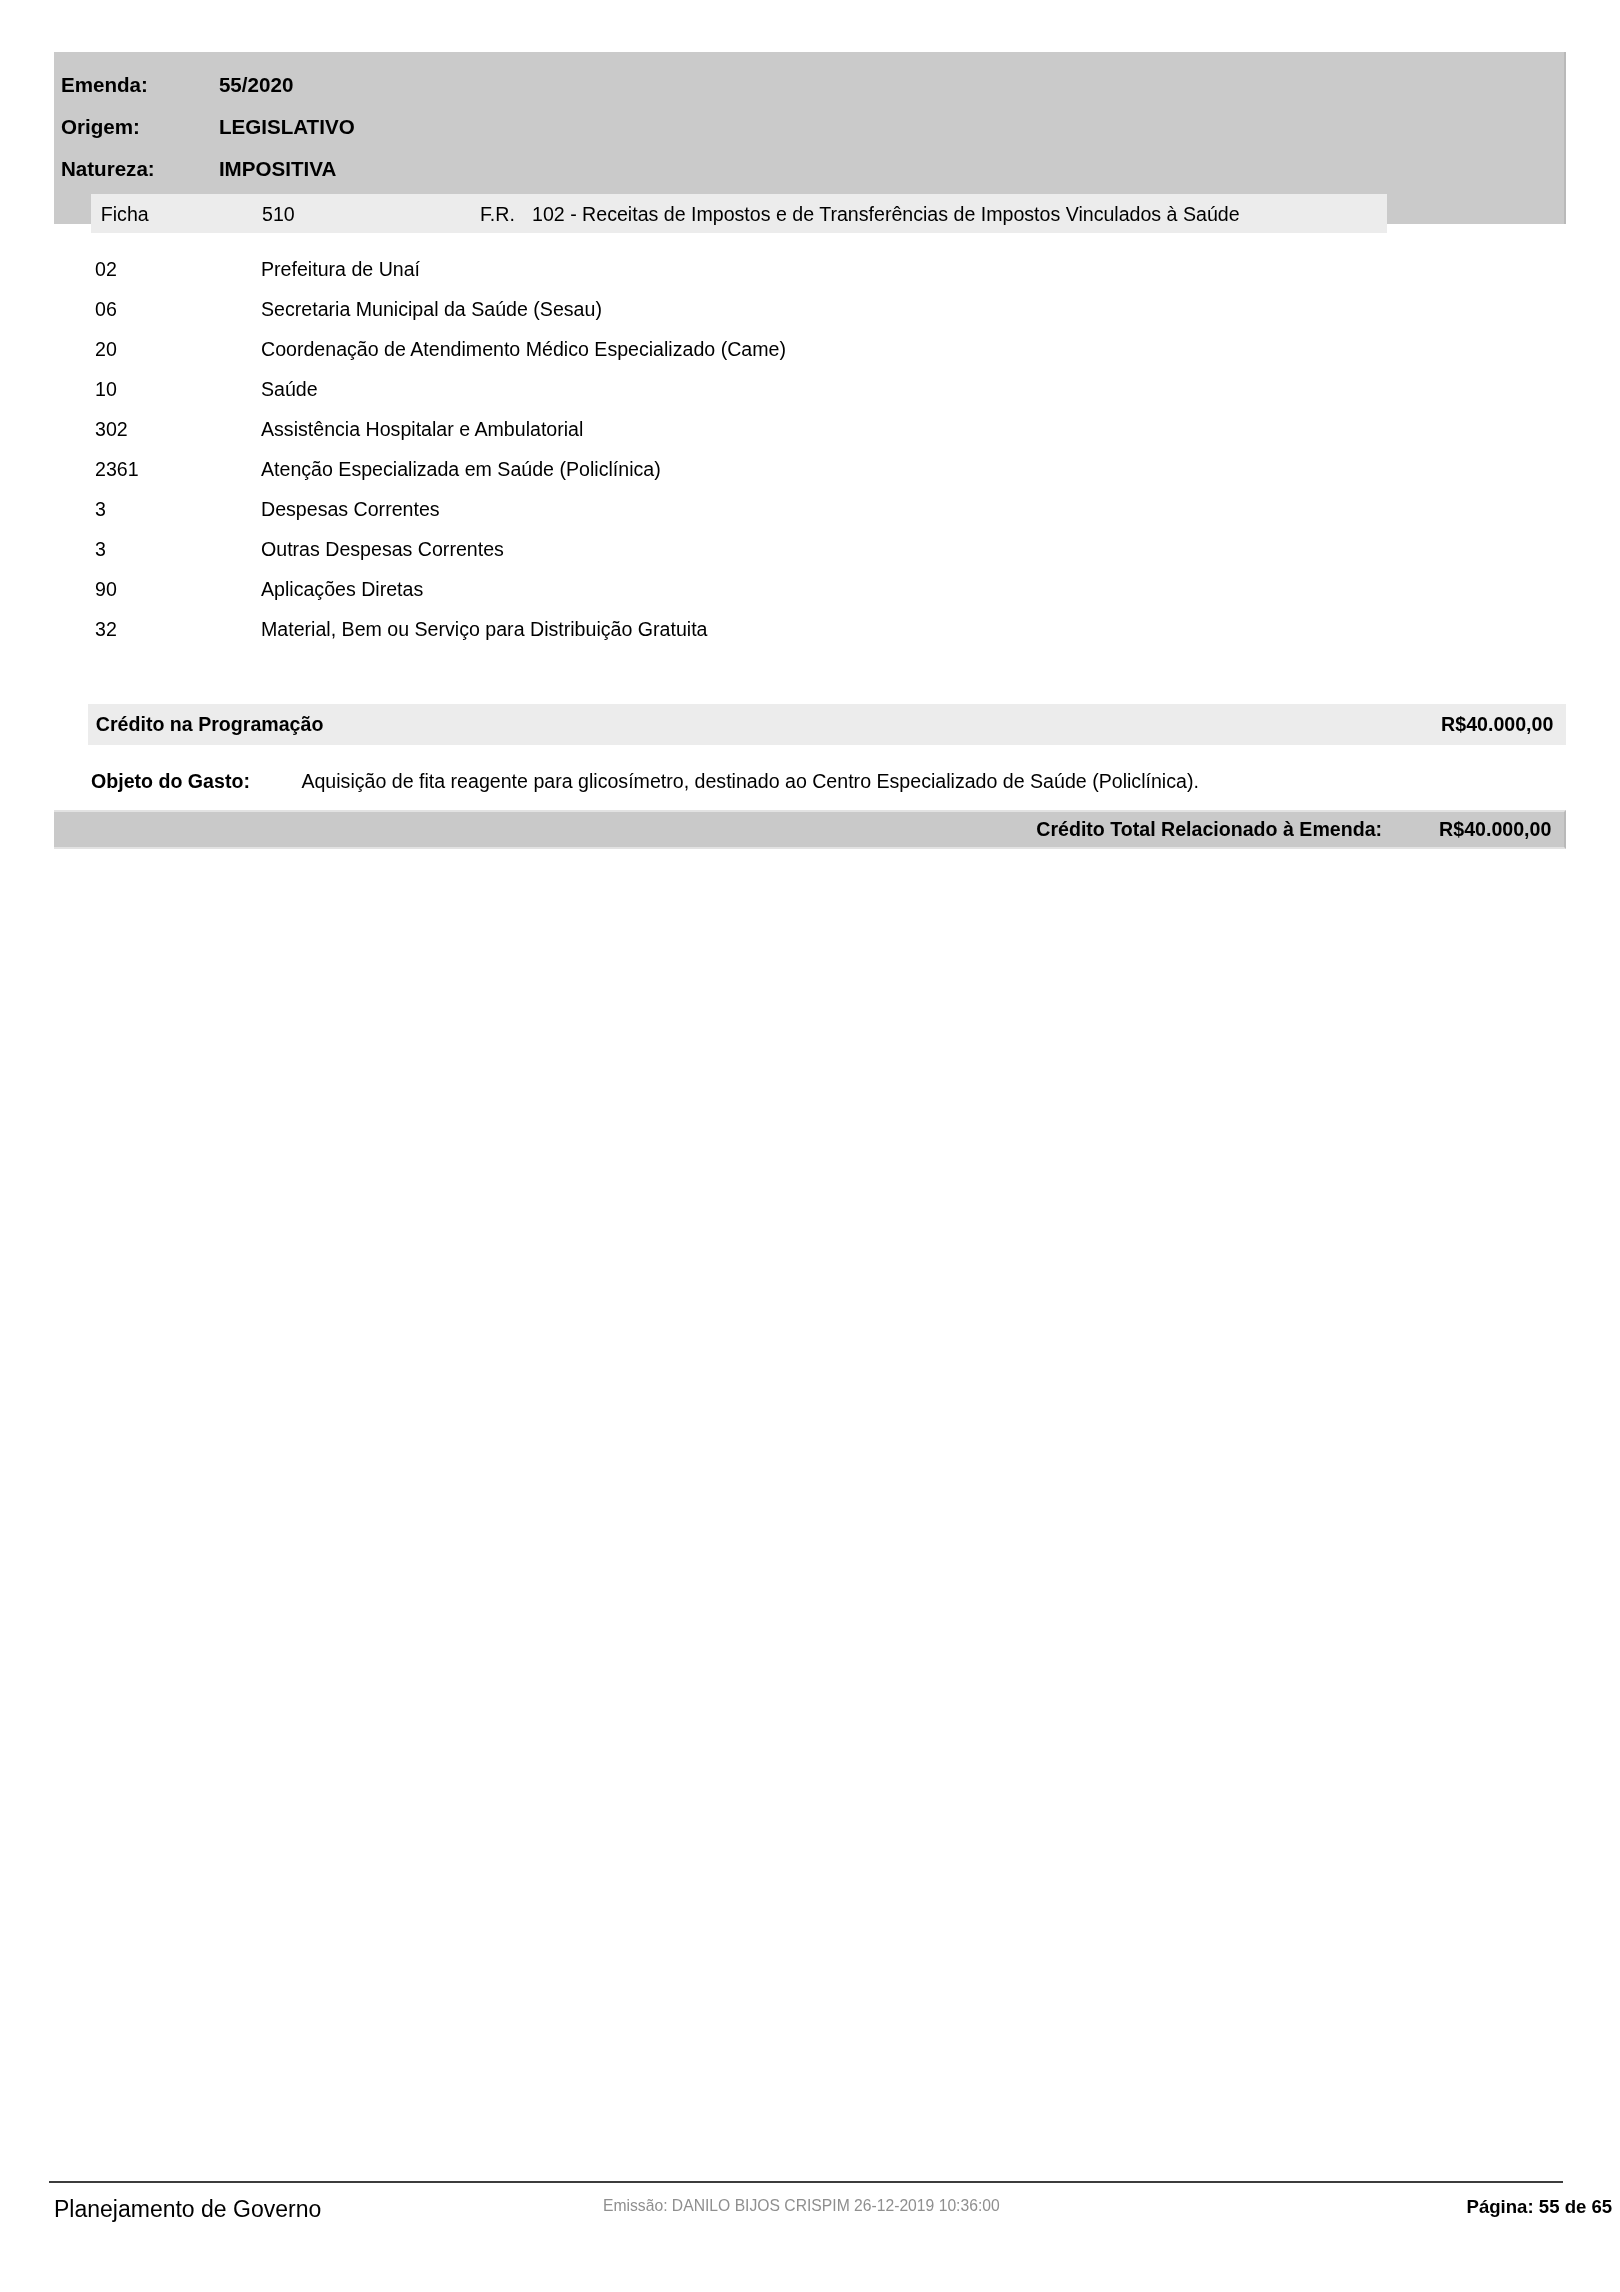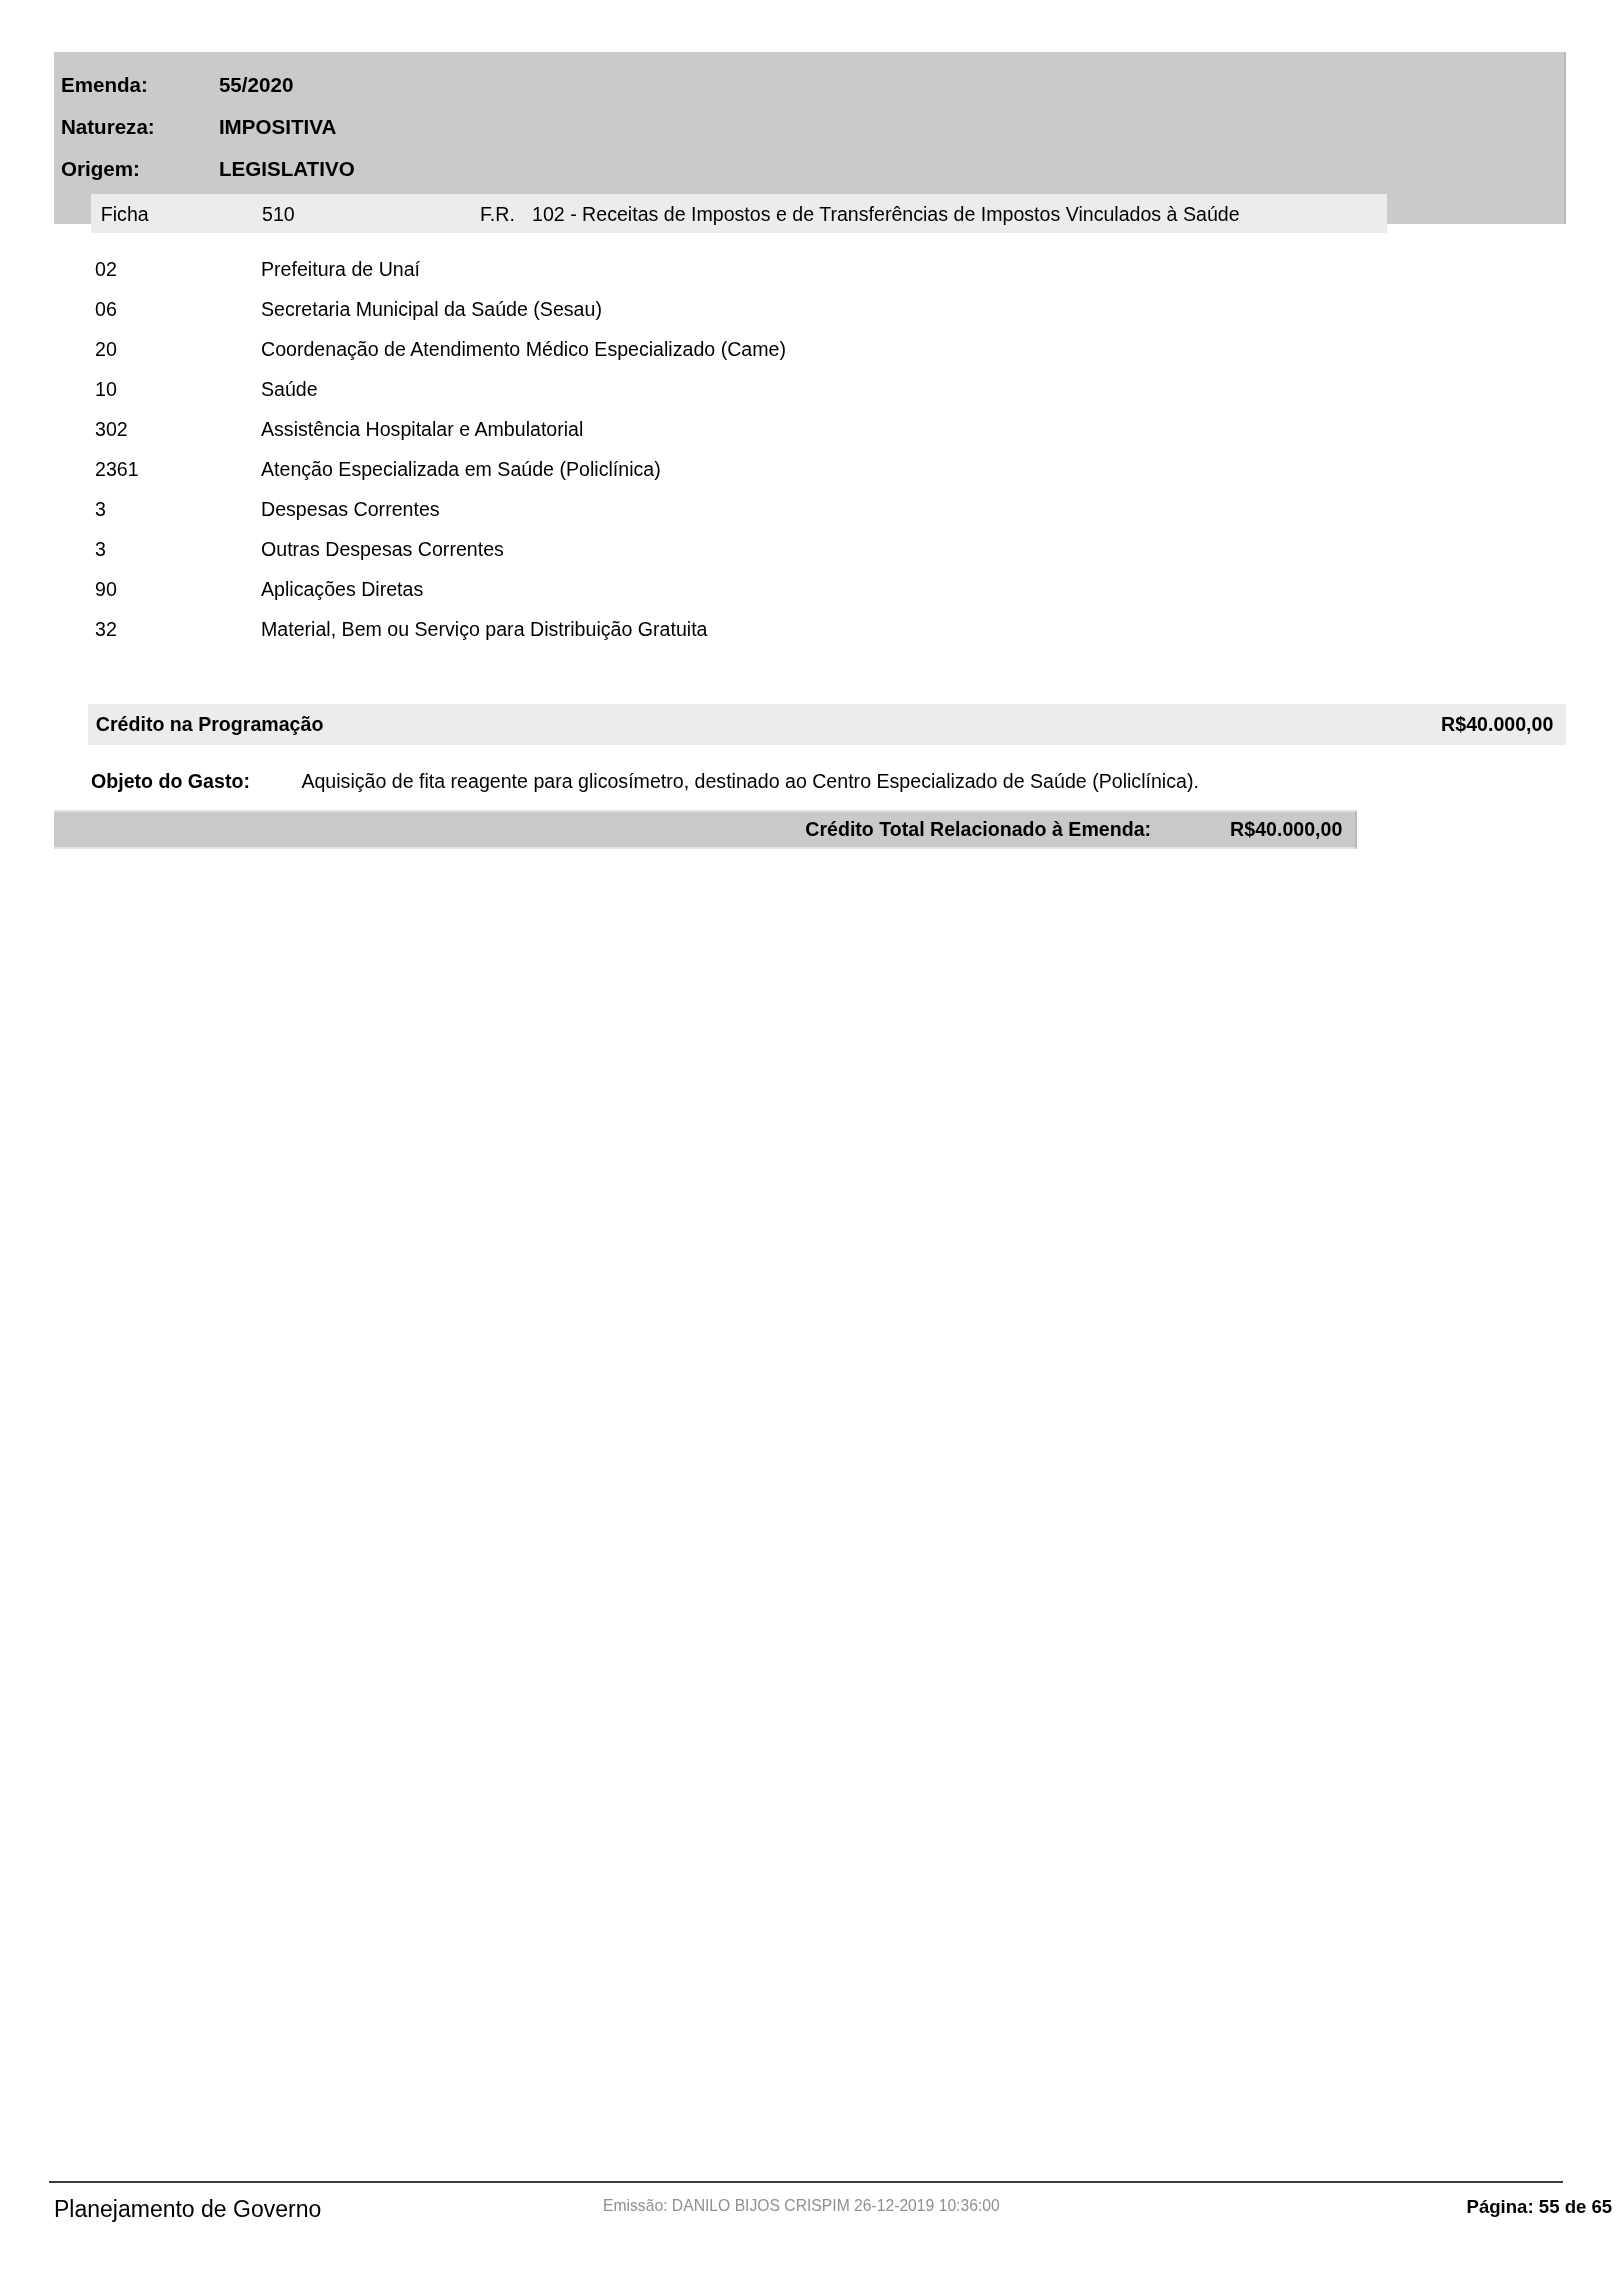--- a/index.html
+++ b/index.html
@@ -112,34 +112,33 @@
   .objeto-row .o-label {
     display: inline-block;
     font-weight: bold;
     width: 206px;
   }
   
   .total-band {
     position: absolute;
     left: 54px;
     top: 810px;
-    width: 1303px;
+    width: 1512px;
     height: 39px;
     background: #c9c9c9;
     border-top: 2px solid #e2e2e2;
     border-bottom: 2px solid #e2e2e2;
     border-right: 2px solid #b9b9b9;
     box-sizing: border-box;
     display: flex;
     align-items: center;
     justify-content: flex-end;
     font-size: 19.6px;
     font-weight: bold;
     padding-right: 12.7px;
-    gap: 22px;
   }
   .total-band .t-value {
     margin-left: 57px;
   }
   
   .footer-rule {
     position: absolute;
     left: 49px;
     top: 2181px;
     width: 1514px;
@@ -174,26 +173,26 @@
 <body>
 
 <div class="page">
 
   <div class="header-box">
     <div class="header-field">
       <span class="f-label">Emenda:</span>
       <span class="f-value">55/2020</span>
     </div>
     <div class="header-field">
+      <span class="f-label">Origem:</span>
+      <span class="f-value">LEGISLATIVO</span>
+    </div>
+    <div class="header-field">
       <span class="f-label">Natureza:</span>
       <span class="f-value">IMPOSITIVA</span>
-    </div>
-    <div class="header-field">
-      <span class="f-label">Origem:</span>
-      <span class="f-value">LEGISLATIVO</span>
     </div>
   </div>
 
   <div class="ficha-band">
     <span class="ficha-label">Ficha</span>
     <span class="ficha-number">510</span>
     <span class="ficha-fr">F.R.</span>
     <span class="ficha-frvalue">102 - Receitas de Impostos e de Transferências de Impostos Vinculados à Saúde</span>
   </div>
 

